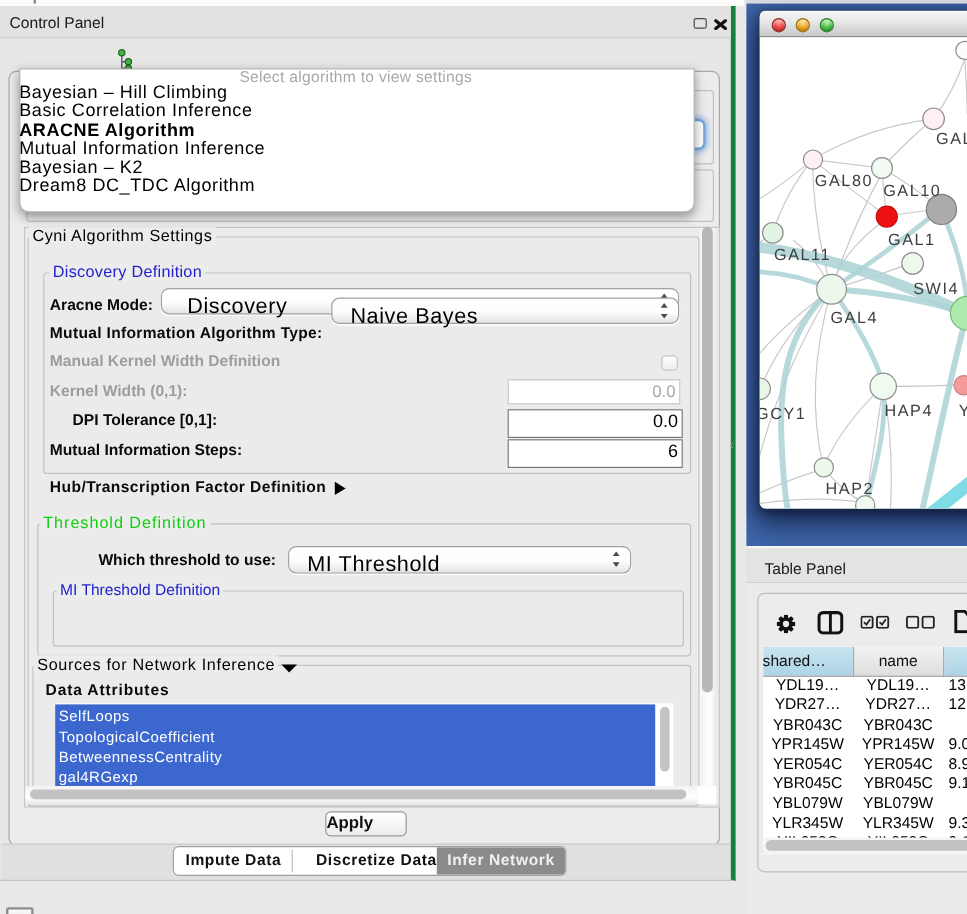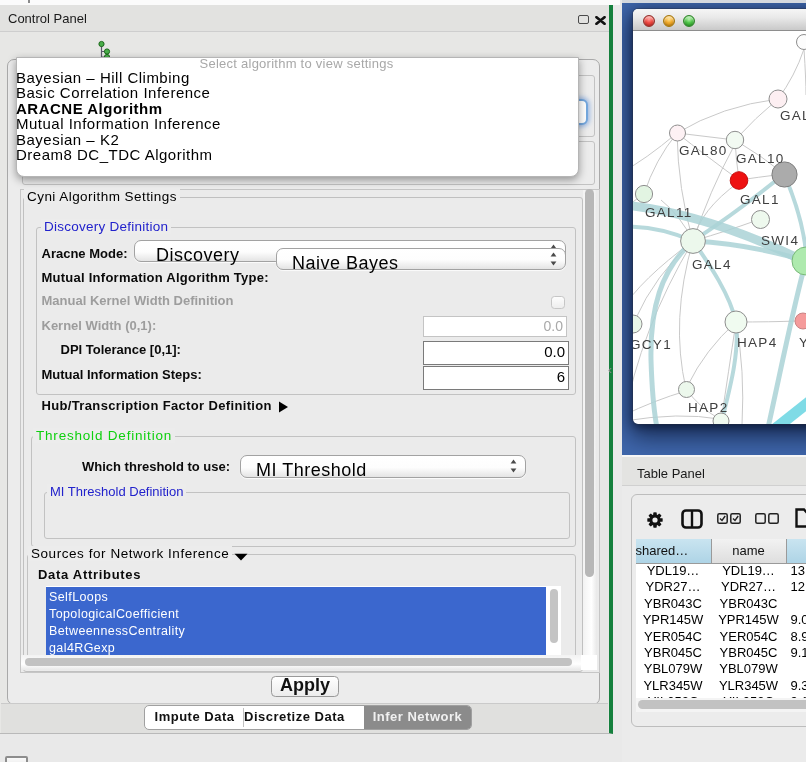--- a/index.html
+++ b/index.html
@@ -118,28 +118,28 @@
   <div class="abs" style="left:46px;top:581.5px;width:500px;height:68px;background:#3b67ce;"></div>
   <div class="abs" style="left:49px;top:584px;font-size:12.5px;letter-spacing:.4px;color:#fff;line-height:17px;">SelfLoops<br>TopologicalCoefficient<br>BetweennessCentrality<br>gal4RGexp</div>
   <div class="abs" style="left:549.5px;top:584px;width:8px;height:54px;background:#c4c4c4;border-radius:4px;"></div>
 
   <div class="abs" style="left:583px;top:185px;width:14px;height:480px;background:linear-gradient(90deg,#f2f2f2,#ffffff 60%,#e8e8e8);"></div>
   <div class="abs" style="left:585px;top:184px;width:8.5px;height:388px;background:#b7b7b7;border-radius:4.5px;"></div>
   <div class="abs" style="left:21px;top:650px;width:560px;height:15px;background:linear-gradient(#f2f2f2,#ffffff 60%,#e8e8e8);"></div>
   <div class="abs" style="left:25px;top:653px;width:547px;height:8px;background:#c2c2c2;border-radius:4px;"></div>
   <div class="abs" style="left:581px;top:650px;width:16px;height:15px;background:#fff;"></div>
 
-  <div class="abs" style="left:271px;top:671px;width:66px;height:19px;border:1px solid #999;border-radius:4.5px;background:linear-gradient(#ffffff,#ececec);text-align:center;font-size:18px;font-weight:600;color:#111;line-height:17.5px;">Apply</div>
+  <div class="abs" style="left:271px;top:671px;width:66px;height:19px;border:1px solid #999;border-radius:4.5px;background:linear-gradient(#ffffff,#ececec);font-size:14px;font-weight:600;color:#111;line-height:17.5px;">Apply</div>
 
   <div class="abs" style="left:1px;top:698px;width:607px;height:29px;background:#e0e0de;border-top:1px solid #cacaca;"></div>
   <div class="abs" style="left:144px;top:700px;width:326px;height:23px;background:#fff;border:1px solid #a0a0a0;border-radius:5px;overflow:hidden;">
     <div class="abs" style="left:98px;top:2px;width:1px;height:19px;background:#c0c0c0;"></div>
     <div class="abs" style="left:219px;top:0;width:107px;height:23px;background:#8b8b8b;"></div>
     <div class="abs" style="left:0;top:3px;width:99px;text-align:center;font-size:13px;letter-spacing:.5px;font-weight:600;color:#111;">Impute Data</div>
-    <div class="abs" style="left:99px;top:3px;width:120px;text-align:left;font-size:13px;letter-spacing:.5px;font-weight:600;color:#111;">Discretize Data</div>
+    <div class="abs" style="left:99px;top:3px;width:120px;text-align:right;font-size:13px;letter-spacing:.5px;font-weight:600;color:#111;">Discretize Data</div>
     <div class="abs" style="left:219px;top:3px;width:107px;text-align:center;font-size:13px;letter-spacing:.5px;font-weight:600;color:#f0f0f0;">Infer Network</div>
   </div>
 
   <div class="abs" style="left:16px;top:52px;width:561px;height:118px;background:#fff;border:1px solid #b5b5b5;border-radius:0 0 8px 8px;box-shadow:0 3px 9px rgba(0,0,0,.38);"></div>
   <div class="abs" style="left:16px;top:50.5px;width:561px;text-align:center;font-size:13px;letter-spacing:.25px;color:#a8a8a8;">Select algorithm to view settings</div>
   <div class="abs" style="left:16px;top:65px;font-size:15px;letter-spacing:.5px;color:#000;line-height:15.4px;">Bayesian – Hill Climbing<br>Basic Correlation Inference<br><b>ARACNE Algorithm</b><br>Mutual Information Inference<br>Bayesian – K2<br>Dream8 DC_TDC Algorithm</div>
 </div>
 
 <div class="abs" style="left:608px;top:363px;font-size:12px;color:#8a8a8a;">‹</div>
 

